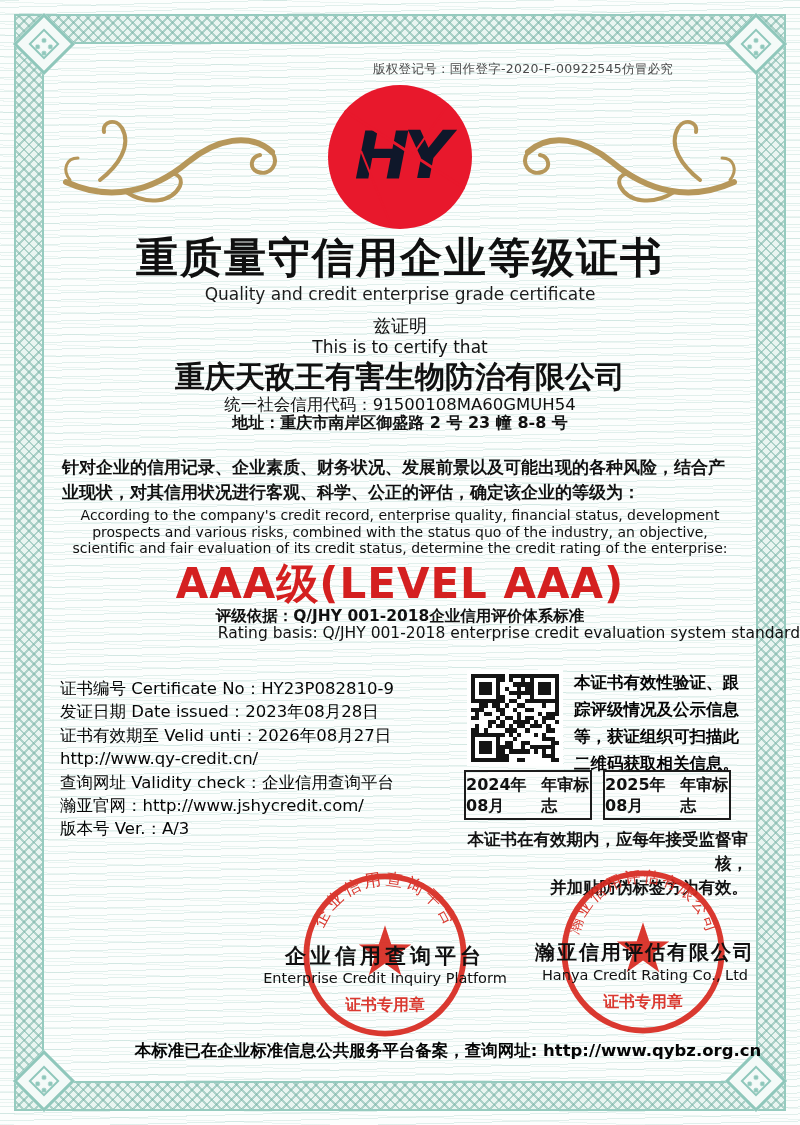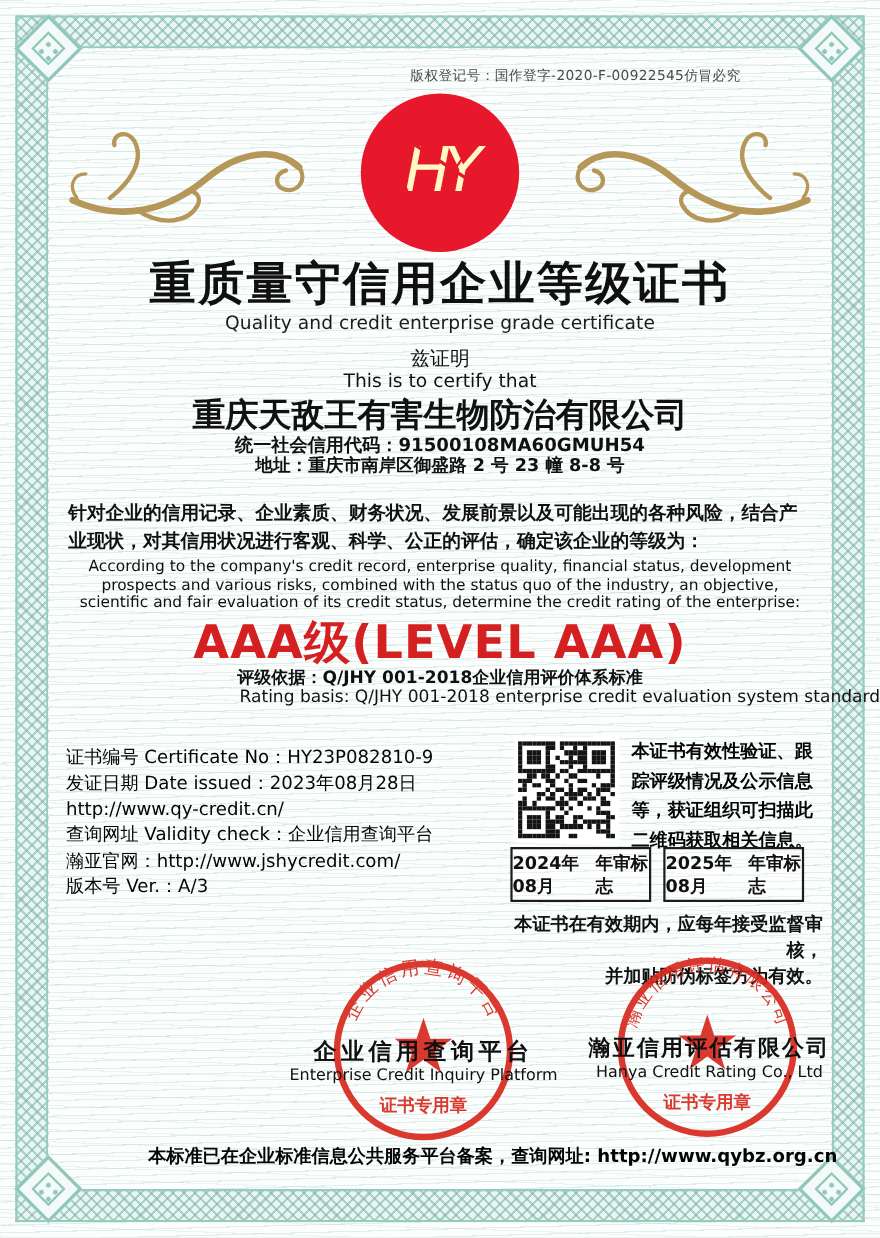--- a/index.html
+++ b/index.html
@@ -28,35 +28,35 @@
     background-size:9px 9px;background-position:2px 2px;}
   .c-tl{left:22px;top:22px;} .c-tr{right:22px;top:22px;}
   .c-bl{left:22px;bottom:22px;} .c-br{right:22px;bottom:22px;}
 
   
   .copyright{position:absolute;top:61px;left:373px;font-size:12.5px;color:#4a4a4a;letter-spacing:.3px;}
   .flourish{position:absolute;top:118px;width:220px;height:90px;}
   .flourish.left{left:60px;} .flourish.right{right:60px;transform:scaleX(-1);}
   .logo{position:absolute;left:328px;top:85px;width:144px;height:144px;border-radius:50%;
     background:#e8182c;display:flex;align-items:center;justify-content:center;z-index:3;overflow:hidden;}
-  .logo-text{color:#fef9c3;font-size:56px;font-weight:400;font-style:italic;letter-spacing:-6px;
+  .logo-text{color:#0f172a;font-size:66px;font-weight:700;font-style:italic;letter-spacing:-6px;
     transform:translateY(-2px);}
   .crack{position:absolute;background:#e8182c;}
   .crack1{width:170px;height:3px;top:62px;left:-10px;transform:rotate(33deg);}
   .crack2{width:90px;height:2px;top:40px;left:60px;transform:rotate(-55deg);}
   .crack3{width:80px;height:2px;top:102px;left:8px;transform:rotate(68deg);}
 
   .title-cn{position:absolute;top:230px;left:0;width:100%;text-align:center;font-size:42px;
     font-weight:700;letter-spacing:2px;color:#101010;}
   .title-en{position:absolute;top:284px;left:0;width:100%;text-align:center;font-size:17px;color:#1c1c1c;}
 
   .certify-cn{position:absolute;top:314px;left:0;width:100%;text-align:center;font-size:18px;}
   .certify-en{position:absolute;top:337px;left:0;width:100%;text-align:center;font-size:17px;}
   .company{position:absolute;top:357px;left:0;width:100%;text-align:center;font-size:30px;font-weight:800;}
-  .credit-code{position:absolute;top:394px;left:0;width:100%;text-align:center;font-size:16.5px;font-weight:700;}
+  .credit-code{position:absolute;top:394px;left:0;width:100%;text-align:center;font-size:16.5px;font-weight:400;}
   .address{position:absolute;top:413px;left:0;width:100%;text-align:center;font-size:16px;font-weight:600;}
 
   .para-cn{position:absolute;top:455px;left:62px;width:676px;font-size:17px;line-height:25px;
     font-weight:600;text-align:left;}
   .para-en{position:absolute;top:507px;left:62px;width:676px;font-size:14px;line-height:16.5px;color:#101010;text-align:center;}
   .level{position:absolute;top:556px;left:0;width:100%;text-align:center;font-size:42px;font-weight:800;
     color:#d42020;letter-spacing:1px;}
   .basis-cn{position:absolute;top:606px;left:0;width:100%;text-align:center;font-size:15.5px;font-weight:600;}
   .basis-en{position:absolute;top:624px;left:0;width:100%;text-align:right;font-size:15.5px;}
 
@@ -152,20 +152,21 @@
 
   <div class="para-cn">针对企业的信用记录、企业素质、财务状况、发展前景以及可能出现的各种风险，结合产业现状，对其信用状况进行客观、科学、公正的评估，确定该企业的等级为：</div>
   <div class="para-en">According to the company's credit record, enterprise quality, financial status, development prospects and various risks, combined with the status quo of the industry, an objective, scientific and fair evaluation of its credit status, determine the credit rating of the enterprise:</div>
   <div class="level">AAA级(LEVEL AAA)</div>
   <div class="basis-cn">评级依据：Q/JHY 001-2018企业信用评价体系标准</div>
   <div class="basis-en">Rating basis: Q/JHY 001-2018 enterprise credit evaluation system standard</div>
 
   <div class="details">
     <div class="detail-line"><span>证书编号 Certificate No：</span><span>HY23P082810-9</span></div>
     <div class="detail-line"><span>发证日期 Date issued：</span><span>2023年08月28日</span></div>
+    <div class="detail-line"><span>证书有效期至 Velid unti：</span><span>2026年08月27日</span></div>
     <div class="detail-line"><span></span><span>http://www.qy-credit.cn/</span></div>
     <div class="detail-line"><span>查询网址 Validity check：</span><span>企业信用查询平台</span></div>
     <div class="detail-line"><span>瀚亚官网：</span><span>http://www.jshycredit.com/</span></div>
     <div class="detail-line"><span>版本号 Ver.：</span><span>A/3</span></div>
   </div>
 
   <div class="qr" id="qr">
       <div class="m"></div>
       <div class="m"></div>
       <div class="m"></div>

